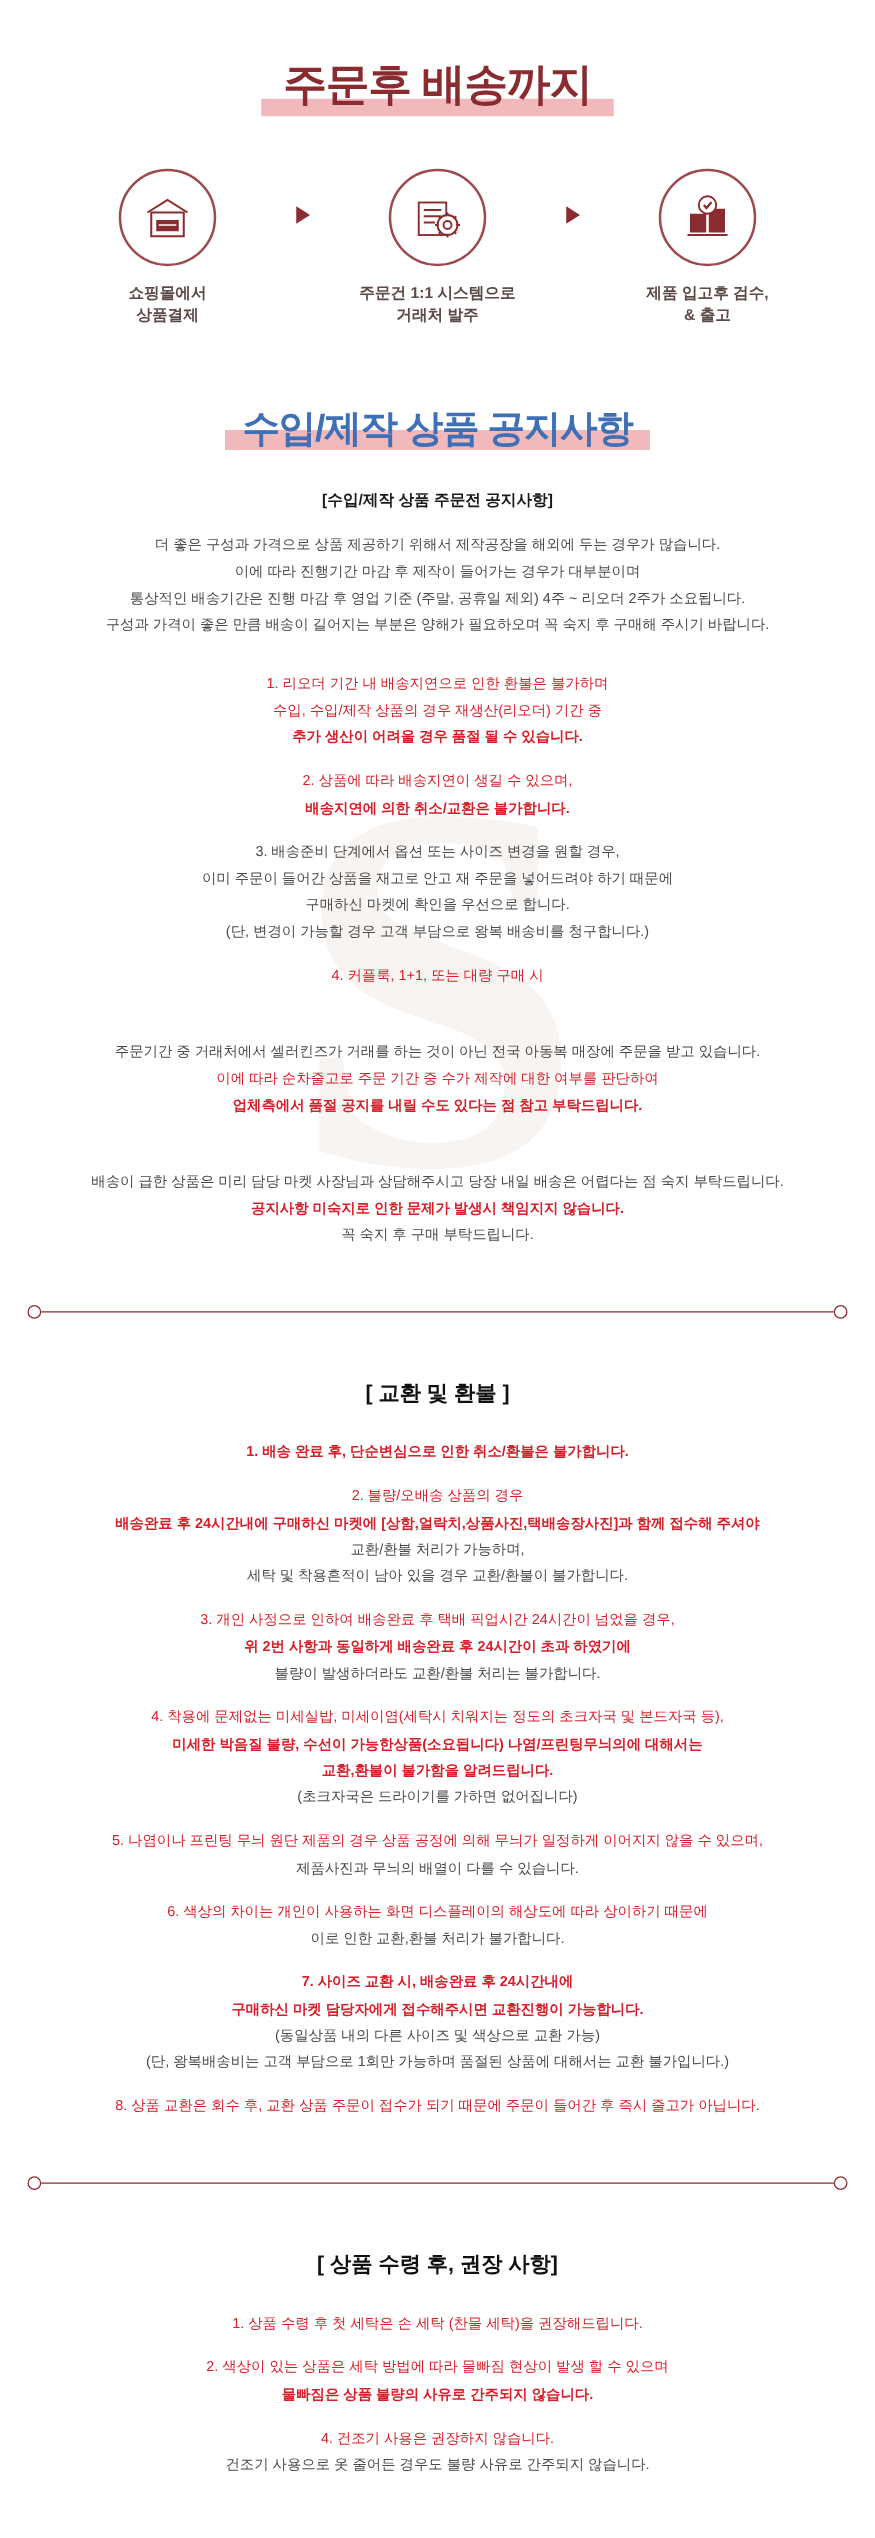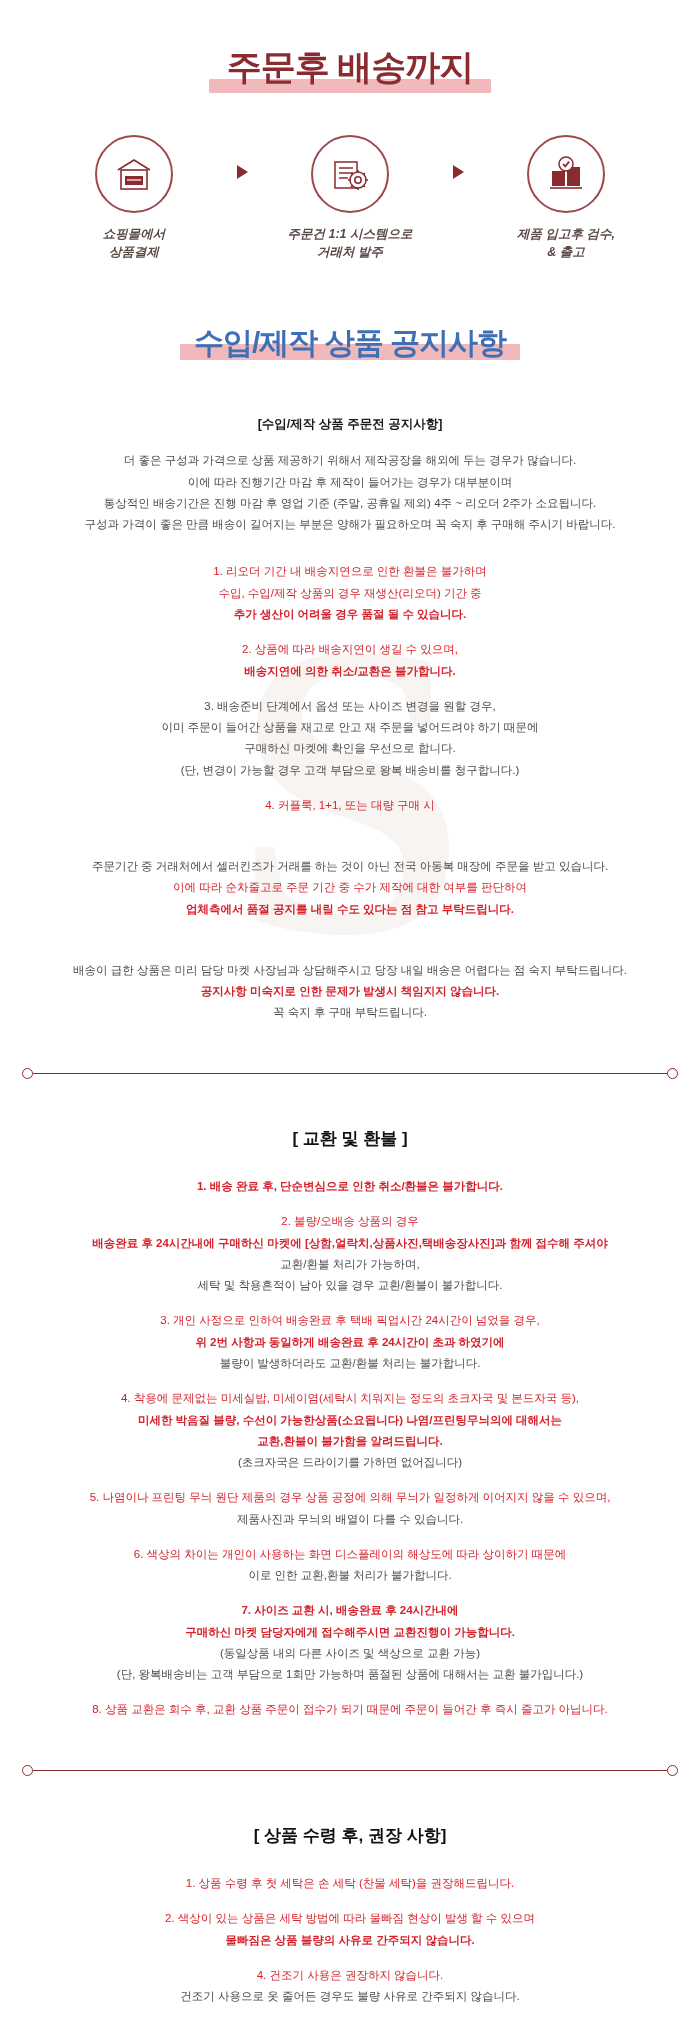--- a/index.html
+++ b/index.html
@@ -64,21 +64,20 @@
     letter-spacing: -1px;
   }
 
   
   .steps {
     display: flex;
     justify-content: center;
     align-items: flex-start;
     gap: 16px;
     margin-top: 40px;
-    font-style: italic;
   }
   .step {
     width: 150px;
     text-align: center;
   }
   .circle {
     width: 74px;
     height: 74px;
     border: 2px solid #9d4a4f;
     border-radius: 50%;
@@ -136,21 +135,21 @@
   }
 
   
   .block {
     text-align: center;
     font-size: 11.5px;
     line-height: 1.85;
     color: #4a4a4a;
     padding: 0 40px;
   }
-  .block.top-gap { margin-top: 49px; }
+  .block.top-gap { margin-top: 25px; }
   .red { color: #d6212b; }
   .redb { color: #d6212b; font-weight: bold; }
   .head { font-weight: bold; color: #1a1a1a; font-size: 12.5px; }
   .gap-s { height: 14px; }
   .gap-m { height: 26px; }
   .gap-l { height: 40px; }
 
   
   .divider {
     display: flex;

